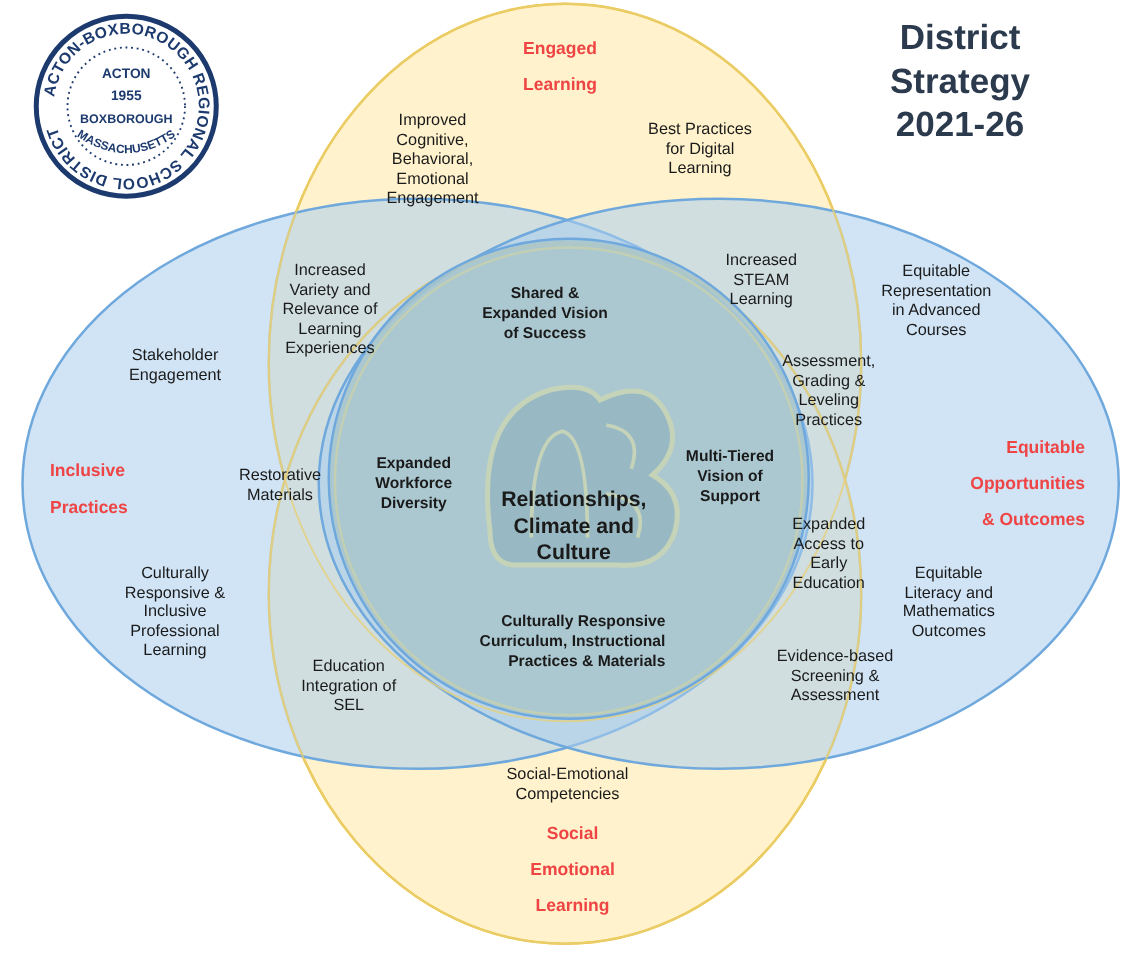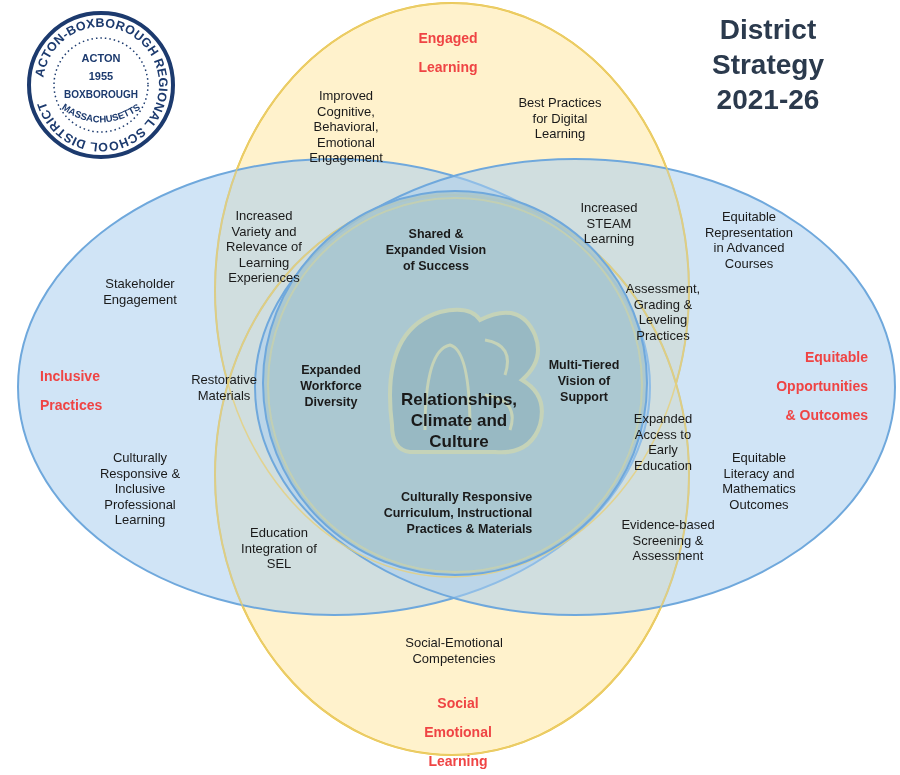--- a/index.html
+++ b/index.html
@@ -59,21 +59,21 @@
 <div class="title">District Strategy
 2021-26</div>
 
 <div class="head" style="left:448px; top:24px;">Engaged
 Learning</div>
 <div class="head head-left" style="left:40px; top:362px;">Inclusive
 Practices</div>
 <div class="head head-right" style="right:32px; top:343px;">Equitable
 Opportunities
 &amp; Outcomes</div>
-<div class="head" style="left:458px; top:689px;">Social
+<div class="head" style="left:458px; top:652px;">Social
 Emotional
 Learning</div>
 
 <div class="lbl core" style="left:459px; top:353px;">Relationships,
 Climate and
 Culture</div>
 
 <div class="lbl center-b" style="left:436px; top:226px;">Shared &amp;
 Expanded Vision
 of Success</div>
@@ -127,14 +127,14 @@
 <div class="lbl" style="left:759px; top:450px;">Equitable
 Literacy and
 Mathematics
 Outcomes</div>
 <div class="lbl" style="left:279px; top:525px;">Education
 Integration of
 SEL</div>
 <div class="lbl" style="left:644px; top:517px;margin-left:24px;">Evidence-based
 Screening &amp;
 Assessment</div>
-<div class="lbl" style="left:454px; top:611px;margin-top:24px;">Social-Emotional
+<div class="lbl" style="left:454px; top:611px;">Social-Emotional
 Competencies</div>
 
 </body></html>

